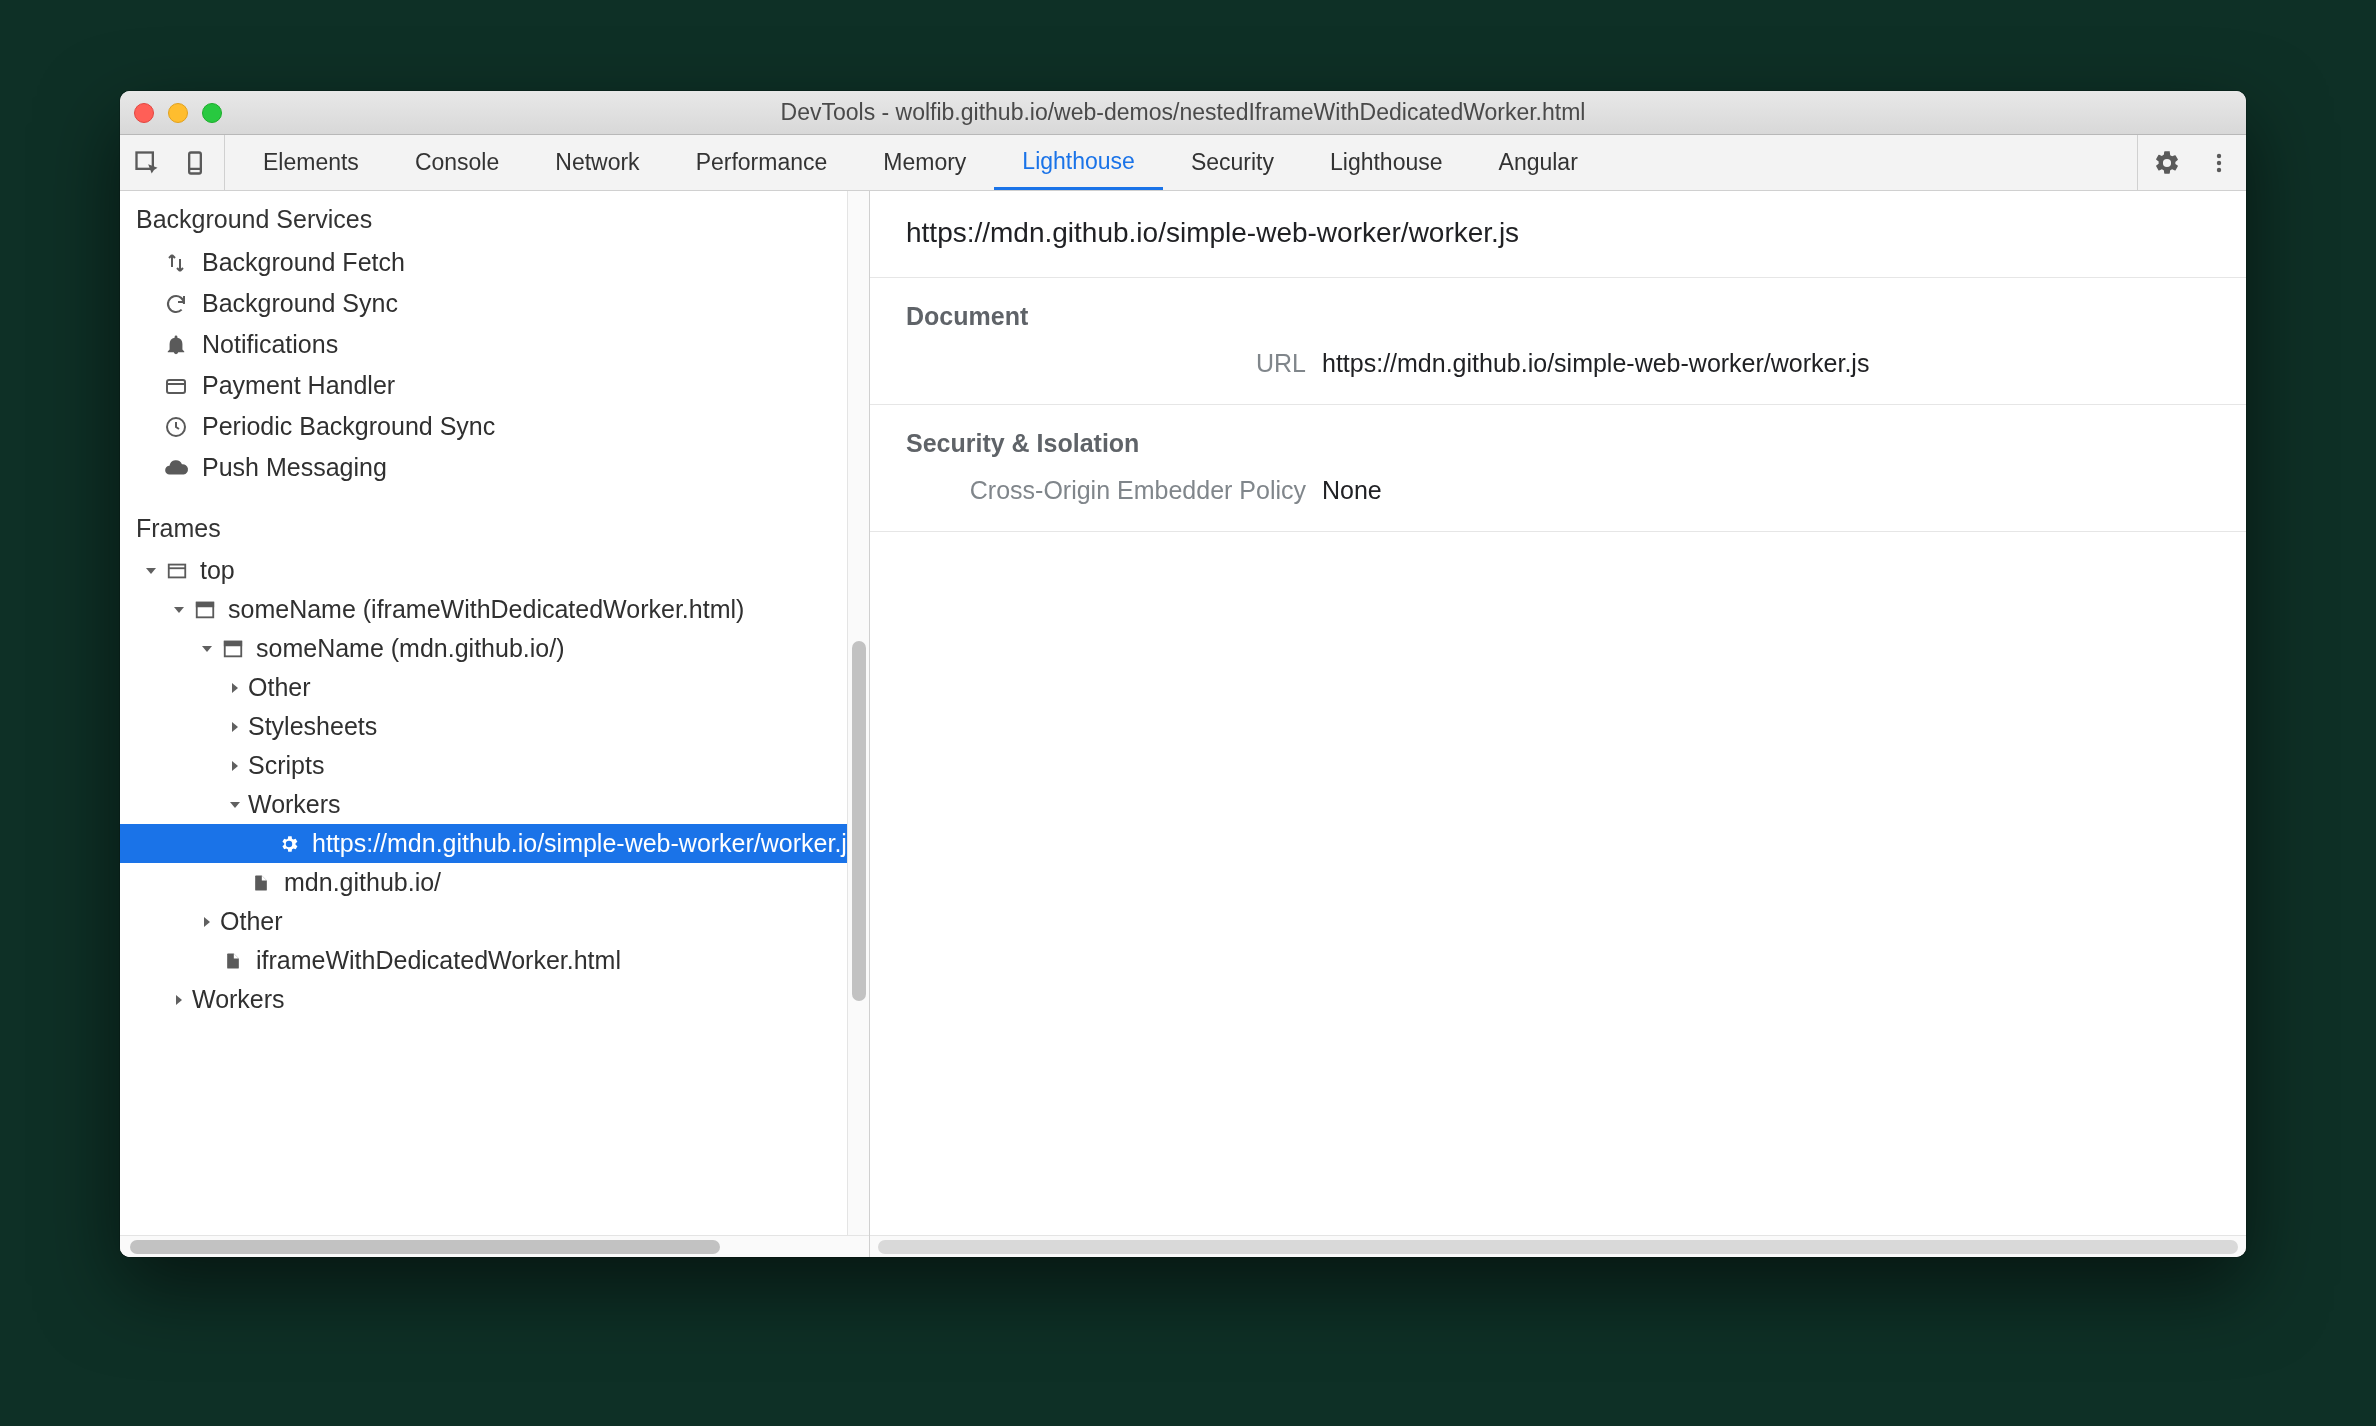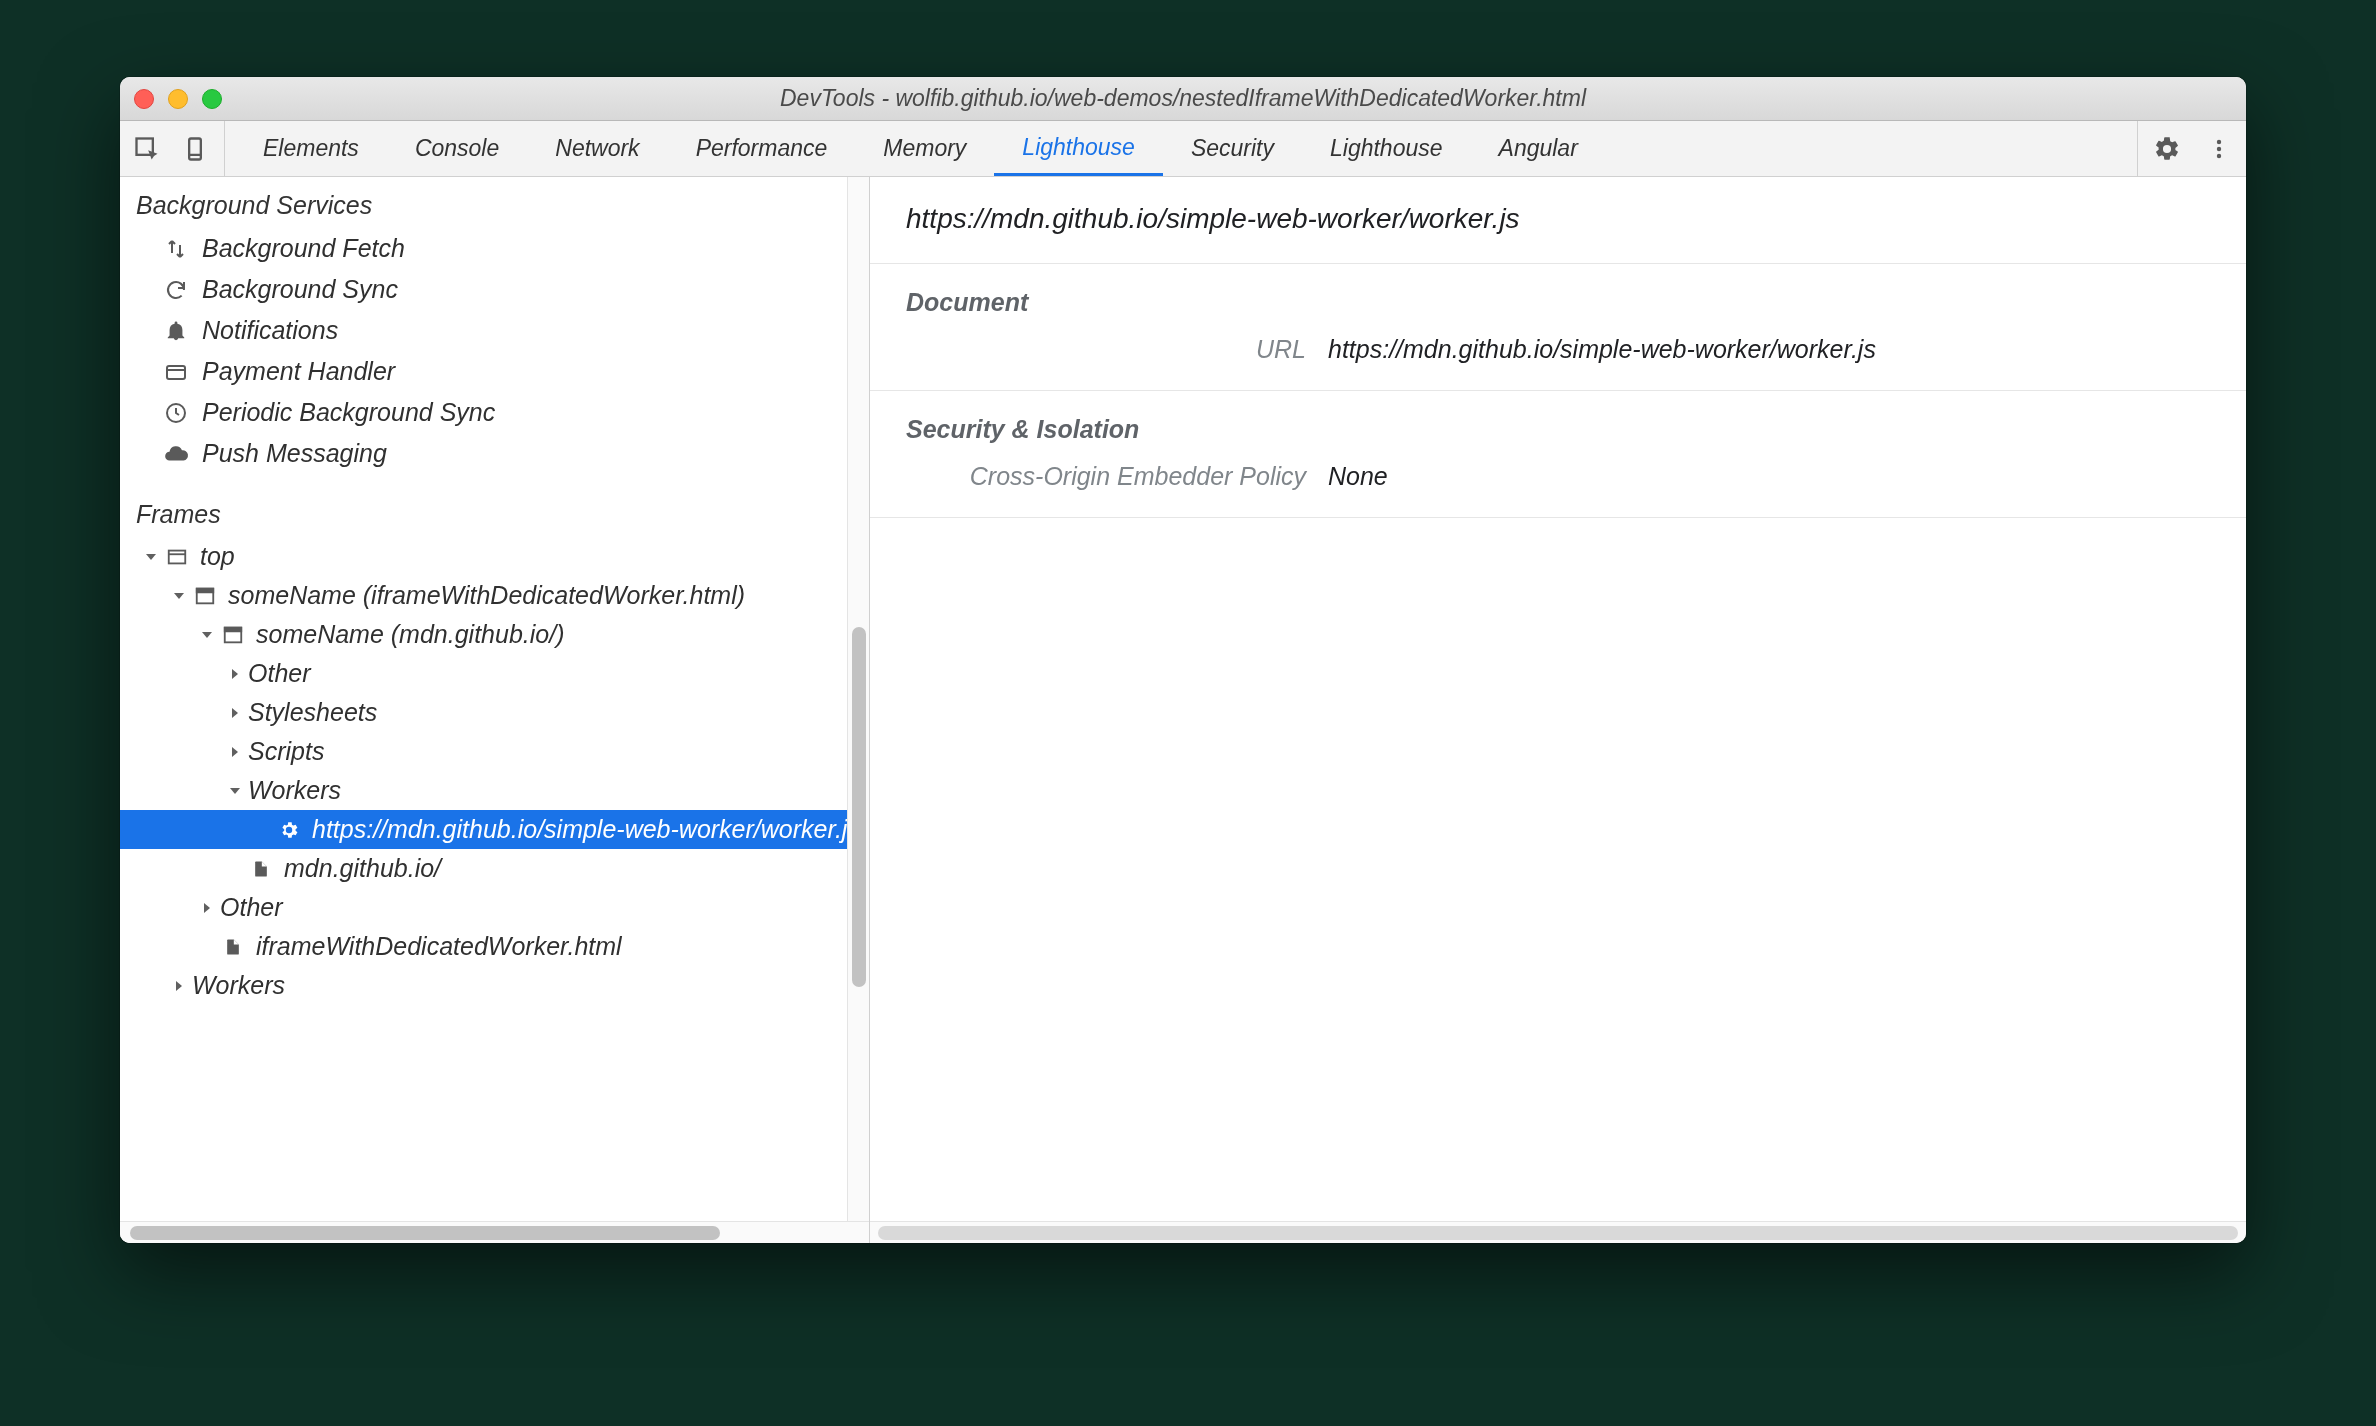--- a/index.html
+++ b/index.html
@@ -6,29 +6,28 @@
   body {
     background: #0e3026;
     font-family: -apple-system, "Helvetica Neue", Arial, sans-serif;
     width: 2376px;
     height: 1426px;
     position: relative;
     font-size: 16px;
   }
   .window {
     position: absolute;
-    top: 77px; left: 120px;
+    top: 91px; left: 120px;
     width: 2126px; height: 1166px;
     background: #ffffff;
     border-radius: 10px;
     box-shadow: 0 30px 80px rgba(0,0,0,0.55), 0 0 0 1px rgba(0,0,0,0.15);
     display: flex;
     flex-direction: column;
     overflow: hidden;
-    font-style: italic;
   }
   .titlebar {
     height: 44px;
     background: linear-gradient(#e8e8e8,#d8d8d8);
     border-bottom: 1px solid #b8b8b8;
     display: flex;
     align-items: center;
     padding: 0 14px;
     position: relative;
   }
@@ -129,21 +128,21 @@
     border-bottom:1px solid #e6e6e6;
   }
   .section {
     border-bottom:1px solid #e6e6e6;
     padding: 24px 36px 26px 36px;
   }
   .section h3 {
     font-size:25px; color:#5f6368; font-weight:600;
     margin-bottom:18px;
   }
-  .kv { display:flex; align-items:flex-start; gap:22px; font-size:25px; }
+  .kv { display:flex; align-items:flex-start; gap:16px; font-size:25px; }
   .kv .key { width: 400px; text-align:right; color:#80868b;}
   .kv .val { color:#202124; }
   .main-hscroll {
     margin-top:auto;
     height:22px;
     background:#fafafa;
     border-top:1px solid #e4e4e4;
     position:relative;
   }
   .main-hscroll .thumb {

